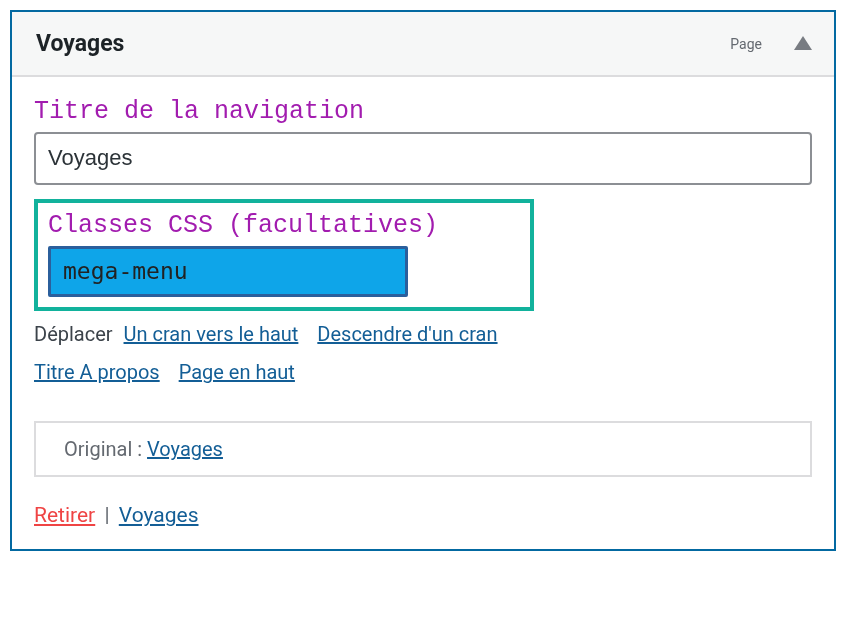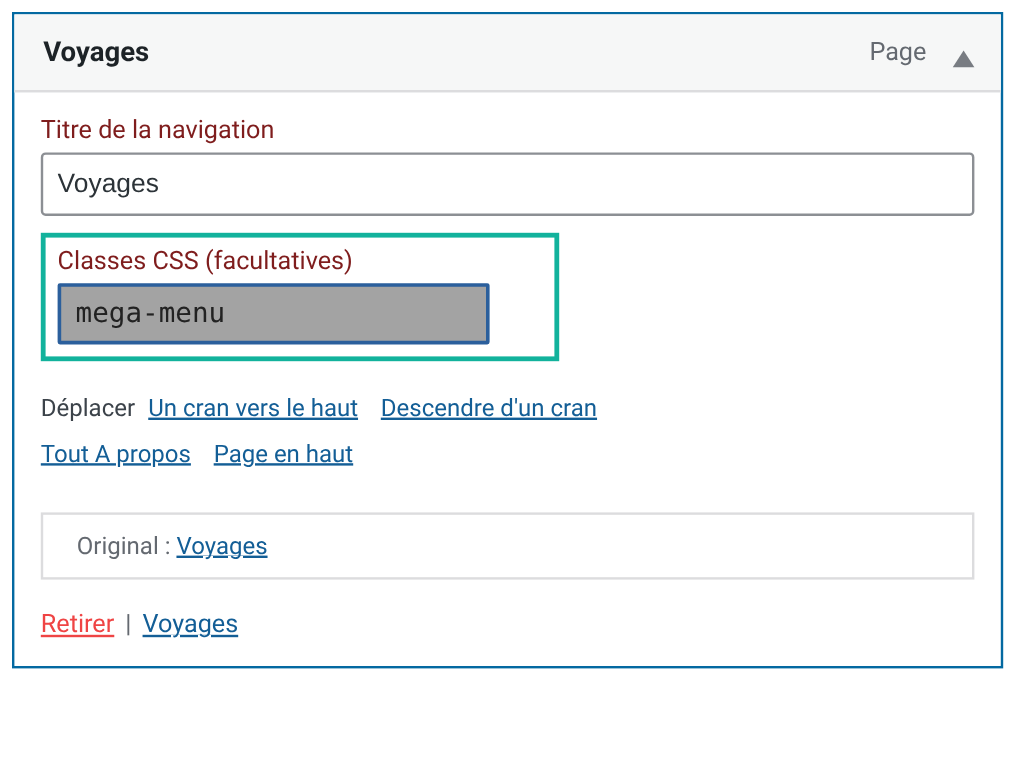--- a/index.html
+++ b/index.html
@@ -23,74 +23,75 @@
     justify-content: space-between;
     border-bottom: 2px solid #dcdcde;
   }
   .panel-title {
     font-weight: 700;
     font-size: 23px;
     color: #1d2327;
   }
   .panel-type {
     color: #646970;
-    font-size: 21px;
+    font-size: 14px;
     display: flex;
-    align-items: flex-end;
-    gap: 22px;
+    align-items: flex-start;
+    gap: 32px;
   }
   .panel-type .triangle {
     display: inline-block;
     width: 0; height: 0;
     border-left: 9px solid transparent;
     border-right: 9px solid transparent;
     border-bottom: 14px solid #787c82;
   }
   .panel-body {
     padding: 20px 22px 22px 22px;
   }
   .field-label {
-    color: #7f1d1d;
-    font-size: 21px;
+    color: #a21caf;
+    font-size: 25px;
     margin-bottom: 6px;
     display: block;
+    font-family: Liberation Mono, monospace;
   }
   .text-input {
     width: 100%;
     font-size: 22px;
     padding: 10px 12px;
     border: 2px solid #8c8f94;
     border-radius: 4px;
     background: #fff;
     color: #2c3338;
     line-height: 1.3;
   }
   .highlight-group {
     border: 4px solid #1abc9c;
     border-color: #12b29c;
     padding: 8px 10px 10px 10px;
     margin-top: 14px;
-    width: 432px;
+    width: 500px;
   }
   .highlight-group .field-label {
     margin-top: 0;
   }
   .css-input {
     width: 360px;
     font-family: ui-monospace, SFMono-Regular, Menlo, Consolas, monospace;
     font-size: 23px;
     padding: 8px 12px;
     border: 3px solid #2b5f9c;
     border-radius: 2px;
-    background: #a3a3a3;
+    background: #0ea5e9;
     color: #222;
     line-height: 1.3;
   }
   .move-row {
-    margin-top: 20px;
+    margin-top: 4px;
     line-height: 1.9;
   }
   .move-label {
     color: #3c434a;
     margin-right: 6px;
   }
   a.link {
     color: #135e96;
     text-decoration: underline;
     cursor: pointer;
@@ -136,21 +137,21 @@
     <div class="highlight-group">
       <label class="field-label">Classes CSS (facultatives)</label>
       <input type="text" class="css-input" value="mega-menu" style="">
     </div>
 
     <div class="move-row">
       <span class="move-label">Déplacer</span>
       <a class="link">Un cran vers le haut</a>
       <a class="link">Descendre d'un cran</a>
       <br>
-      <a class="link">Tout A propos</a>
+      <a class="link">Titre A propos</a>
       <a class="link">Page en haut</a>
     </div>
 
     <div class="original-box">
       <span>Original : </span>
       <a class="link">Voyages</a>
     </div>
 
     <div class="bottom-actions">
       <a class="remove">Retirer</a>

